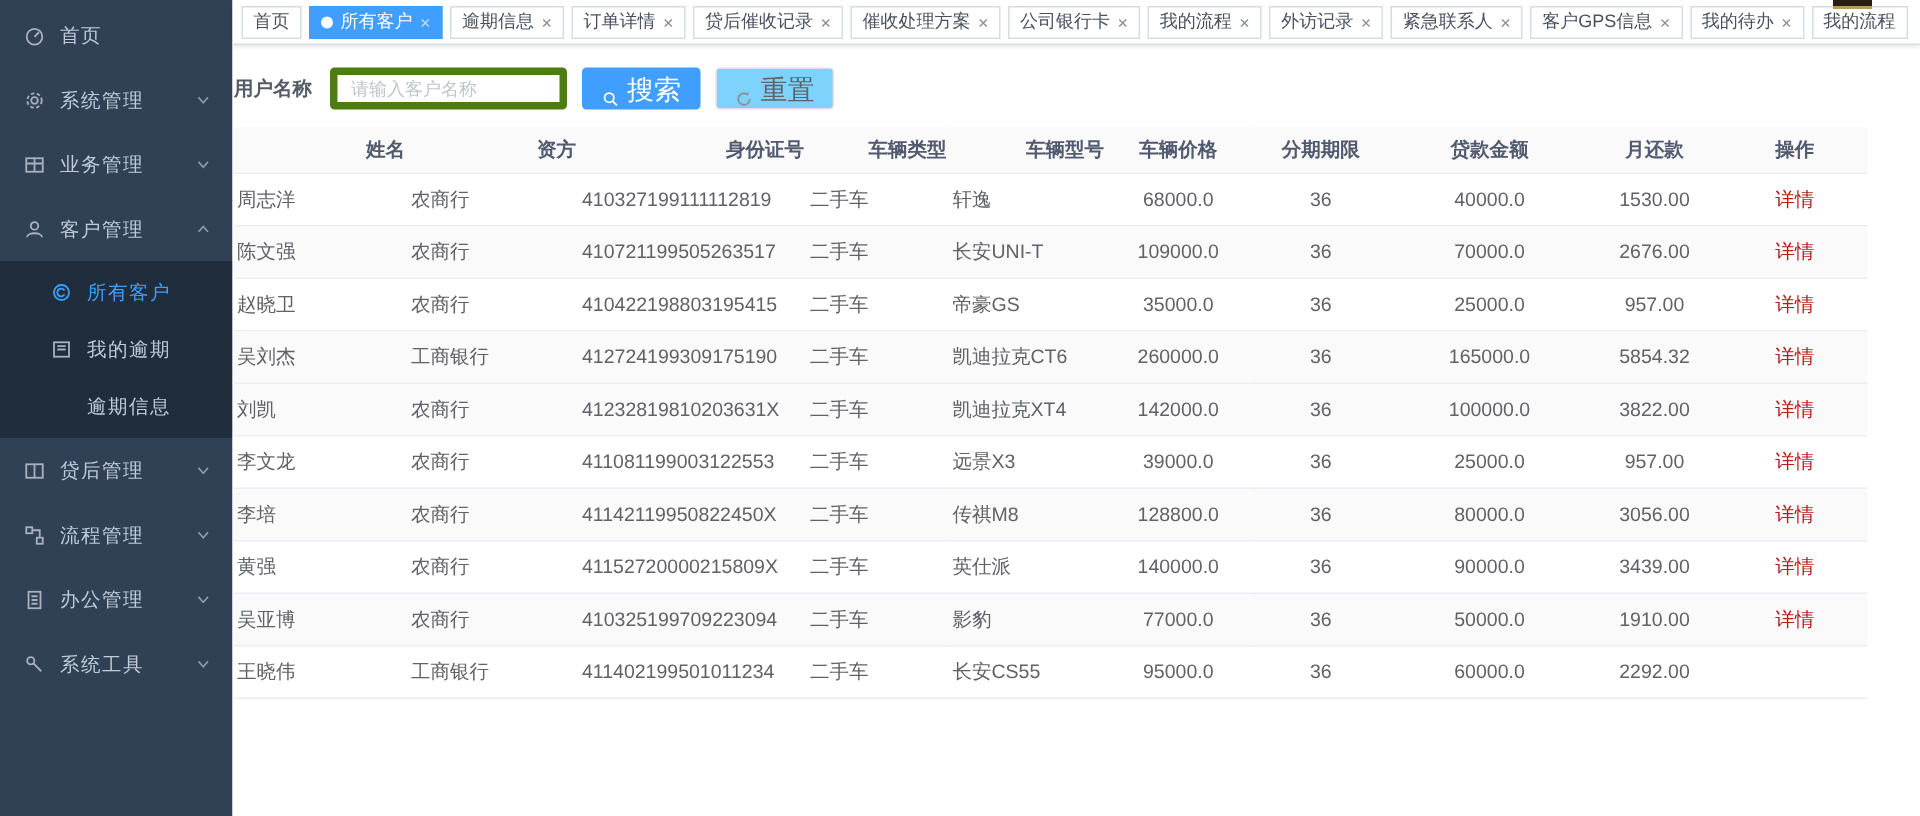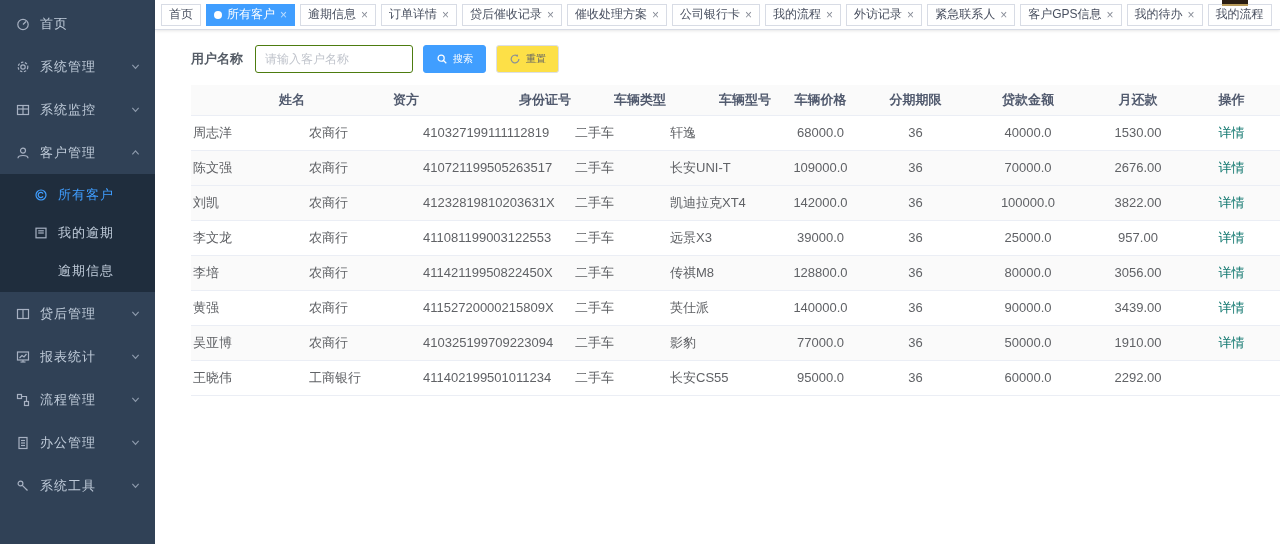--- a/index.html
+++ b/index.html
@@ -26,42 +26,42 @@
     box-shadow:0 1px 3px rgba(0,0,0,.10); display:flex; align-items:center;
     padding-left:6px; white-space:nowrap; overflow:hidden; position:relative; z-index:2; }
   .tab { display:inline-flex; align-items:center; height:22px; border:1px solid #d8dce5;
     background:#fff; color:#495060; font-size:12px; padding:0 7px; margin-right:5px;
     cursor:pointer; flex:none; }
   .tab .dot { display:none; width:8px; height:8px; border-radius:50%; background:#fff; margin-right:5px; }
   .tab.active { background:#409eff; border-color:#409eff; color:#fff; }
   .tab.active .dot { display:inline-block; }
   .tab .close { margin-left:5px; font-size:12px; line-height:1; opacity:.65; }
 
-  .content { flex:1; background:#fff; padding:14px 18px 0 36px; overflow:hidden; }
+  .content { flex:1; background:#fff; padding:14px 18px 0 1px; overflow:hidden; }
   .search-row { display:flex; align-items:center; height:30px; margin-bottom:11px; }
   .search-label { font-size:13px; font-weight:700; color:#555c66; margin-right:12px; }
-  .search-input { width:158px; height:28px; border:1px solid #4d7c0f; border-radius:3px;
+  .search-input { width:158px; height:28px; border:5px solid #4d7c0f; border-radius:3px;
     padding:0 9px; font-size:12px; color:#606266; margin-right:10px; outline:none; }
   .search-input::placeholder { color:#c0c4cc; }
-  .btn { height:28px; border-radius:3px; font-size:10px; display:inline-flex;
-    align-items:center; padding:0 12px; cursor:pointer; }
+  .btn { height:28px; border-radius:3px; font-size:18px; display:inline-flex;
+    align-items:flex-end; padding:0 12px; cursor:pointer; }
   .btn .b-icon { display:inline-flex; margin-right:5px; }
   .btn-primary { background:#409eff; border:1px solid #409eff; color:#fff; margin-right:10px; }
-  .btn-plain { background:#fde047; border:1px solid #dcdfe6; color:#606266; }
+  .btn-plain { background:#7dd3fc; border:1px solid #dcdfe6; color:#606266; }
 
   
   table { border-collapse:collapse; table-layout:fixed; width:1089px; font-size:13px; }
   thead tr { background:#fafafa; }
   th { height:30px; font-weight:700; color:#515a6e; text-align:right; padding:0 2px;
     border-bottom:1px solid #ebeef5; }
   td { height:35px; color:#606266; padding:0 2px; border-bottom:1px solid #ebeef5;
     overflow:hidden; white-space:nowrap; }
   tr.stripe td { background:#fafafa; }
   th:nth-child(n+6), td:nth-child(n+6) { text-align:center; }
-  .detail-link { color:#0f766e; cursor:pointer; }
+  .detail-link { color:#b91c1c; cursor:pointer; }
 
   .top-artifact { position:absolute; left:1222px; top:0; width:26px; height:6px;
     background:#2a1d12; border-bottom:2px solid #b89a5a; z-index:5; }
 </style>
 </head>
 <body>
 
 <div class="app">
   <aside class="sidebar" id="sidebar">
       <div class="menu-item">
@@ -88,21 +88,21 @@
         </span>
       </div>
       <div class="menu-item">
         <span class="mi-icon">
           <svg width="14" height="14" viewBox="0 0 14 14" fill="none" stroke="currentColor" stroke-width="1.2">
             <rect x="1.5" y="2.5" width="11" height="9"></rect>
             <line x1="1.5" y1="6" x2="12.5" y2="6"></line>
             <line x1="7" y1="2.5" x2="7" y2="11.5"></line>
           </svg>
         </span>
-        <span class="mi-label">系统监控</span>
+        <span class="mi-label">业务管理</span>
         <span class="chev">
           <svg width="11" height="11" viewBox="0 0 14 14" fill="none" stroke="currentColor" stroke-width="1.4">
             <polyline points="3,5 7,9.5 11,5"></polyline>
           </svg>
         </span>
       </div>
       <div class="menu-item">
         <span class="mi-icon">
           <svg width="14" height="14" viewBox="0 0 14 14" fill="none" stroke="currentColor" stroke-width="1.2">
             <circle cx="7" cy="4.6" r="2.5"></circle>
@@ -142,36 +142,20 @@
         </div>
       </div>
       <div class="menu-item">
         <span class="mi-icon">
           <svg width="14" height="14" viewBox="0 0 14 14" fill="none" stroke="currentColor" stroke-width="1.2">
             <rect x="1.5" y="2.5" width="11" height="9"></rect>
             <line x1="7" y1="2.5" x2="7" y2="11.5"></line>
           </svg>
         </span>
         <span class="mi-label">贷后管理</span>
-        <span class="chev">
-          <svg width="11" height="11" viewBox="0 0 14 14" fill="none" stroke="currentColor" stroke-width="1.4">
-            <polyline points="3,5 7,9.5 11,5"></polyline>
-          </svg>
-        </span>
-      </div>
-      <div class="menu-item">
-        <span class="mi-icon">
-          <svg width="14" height="14" viewBox="0 0 14 14" fill="none" stroke="currentColor" stroke-width="1.2">
-            <rect x="1.5" y="2" width="11" height="8"></rect>
-            <polyline points="3.5,8 6,5.5 8,7 10.5,4"></polyline>
-            <line x1="7" y1="10" x2="7" y2="12"></line>
-            <line x1="4.5" y1="12" x2="9.5" y2="12"></line>
-          </svg>
-        </span>
-        <span class="mi-label">报表统计</span>
         <span class="chev">
           <svg width="11" height="11" viewBox="0 0 14 14" fill="none" stroke="currentColor" stroke-width="1.4">
             <polyline points="3,5 7,9.5 11,5"></polyline>
           </svg>
         </span>
       </div>
       <div class="menu-item">
         <span class="mi-icon">
           <svg width="14" height="14" viewBox="0 0 14 14" fill="none" stroke="currentColor" stroke-width="1.2">
             <rect x="1.5" y="1.5" width="4" height="4"></rect>
@@ -342,20 +326,44 @@
               <td>农商行</td>
               <td>410721199505263517</td>
               <td>二手车</td>
               <td>长安UNI-T</td>
               <td>109000.0</td>
               <td>36</td>
               <td>70000.0</td>
               <td>2676.00</td>
               <td><span class="detail-link">详情</span></td>
             </tr>
+            <tr>
+              <td>赵晓卫</td>
+              <td>农商行</td>
+              <td>410422198803195415</td>
+              <td>二手车</td>
+              <td>帝豪GS</td>
+              <td>35000.0</td>
+              <td>36</td>
+              <td>25000.0</td>
+              <td>957.00</td>
+              <td><span class="detail-link">详情</span></td>
+            </tr>
+            <tr class="stripe">
+              <td>吴刘杰</td>
+              <td>工商银行</td>
+              <td>412724199309175190</td>
+              <td>二手车</td>
+              <td>凯迪拉克CT6</td>
+              <td>260000.0</td>
+              <td>36</td>
+              <td>165000.0</td>
+              <td>5854.32</td>
+              <td><span class="detail-link">详情</span></td>
+            </tr>
             <tr class="stripe">
               <td>刘凯</td>
               <td>农商行</td>
               <td>41232819810203631X</td>
               <td>二手车</td>
               <td>凯迪拉克XT4</td>
               <td>142000.0</td>
               <td>36</td>
               <td>100000.0</td>
               <td>3822.00</td>

